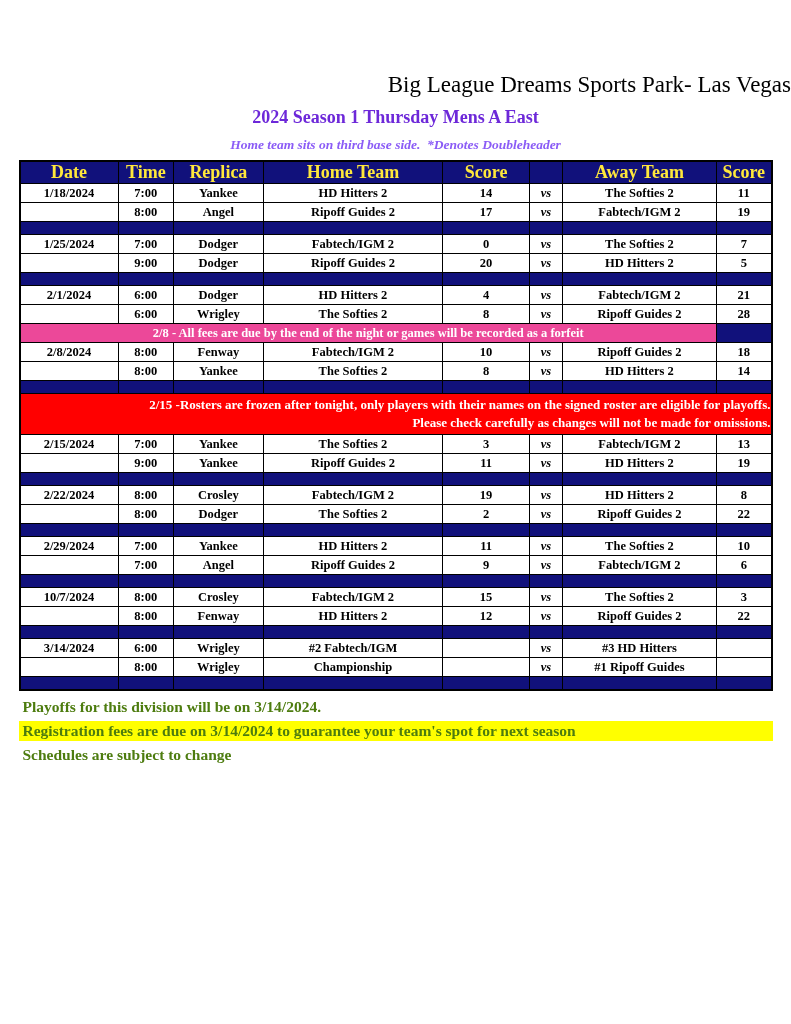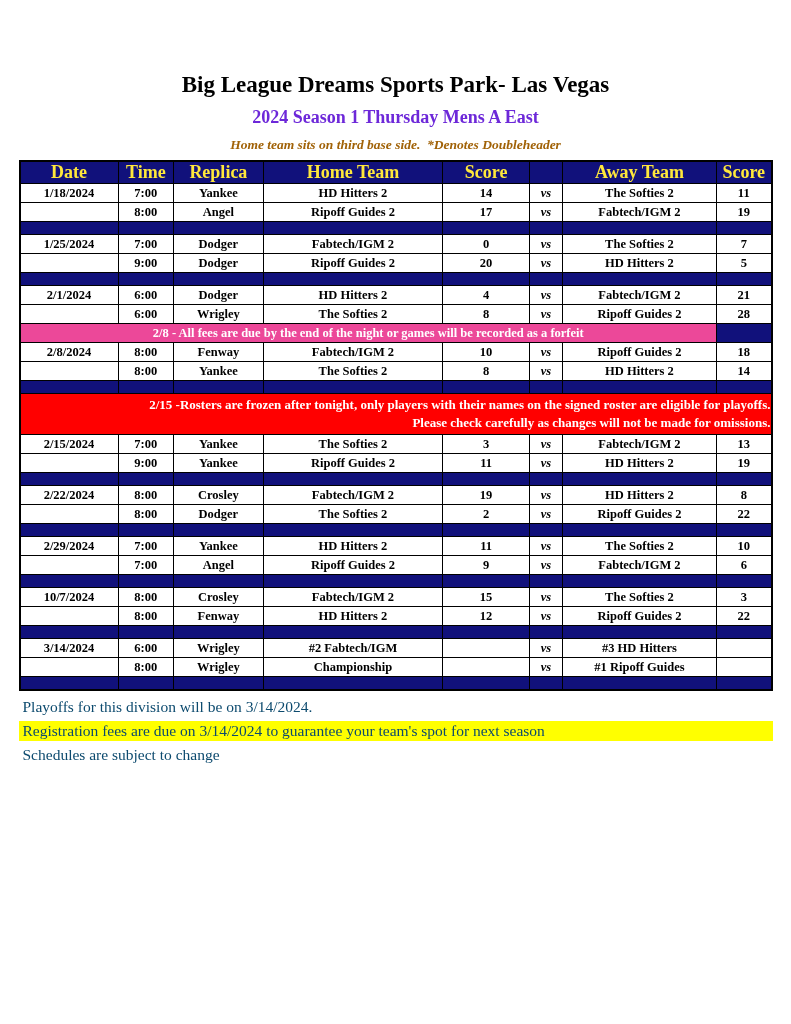--- a/index.html
+++ b/index.html
@@ -2,39 +2,39 @@
 <html><head>
 <meta charset="utf-8">
 <style>
   html,body{margin:0;padding:0;}
   body{
     width:791px;height:1024px;background:#fff;
     font-family:"Liberation Serif","DejaVu Serif",serif;
     -webkit-font-smoothing:antialiased;
   }
   .page{padding-top:72px;}
-  .title{font-size:23px;font-weight:700;text-align:center;margin:0 0 7px 0;color:#000;}
+  .title{font-size:23px;font-weight:400;text-align:right;margin:0 0 7px 0;color:#000;}
   .subtitle{font-size:18px;font-weight:700;text-align:center;margin:9px 0 9px 0;color:#6d28d9;}
-  .note{font-size:13.5px;font-weight:700;font-style:italic;text-align:center;margin:0 0 7px 0;color:#a16207;white-space:pre-wrap;}
+  .note{font-size:13.5px;font-weight:700;font-style:italic;text-align:center;margin:0 0 7px 0;color:#8b5cf6;white-space:pre-wrap;}
   table.sched{
     width:754px;margin:0 auto;border-collapse:collapse;border:2px solid #000;table-layout:fixed;
   }
   table.sched th, table.sched td{
     border:1px solid #000;padding:0;overflow:hidden;white-space:nowrap;
     text-align:center;font-weight:700;
   }
   table.sched th{background:#11117B;color:#FFE83B;font-size:18px;height:18px;}
   table.sched td{font-size:12.5px;height:18px;background:#fff;color:#000;}
   tr.sep td{background:#11117B;height:12px;}
   td.win{background:#FFFF00;}
   td.vs{font-style:italic;font-size:11.5px;}
   tr.fees td{background:#ec4899;color:#FFFFFF;font-size:12.5px;}
   tr.roster td{background:#FF0000;color:#FFFFFF;font-size:13px;height:auto;line-height:1.4;padding:2px 0;white-space:normal;text-align:right;}
   .footer{width:754px;margin:6px auto 0 auto;}
-  .fline{font-size:15.5px;font-weight:400;color:#0c4a6e;padding:1px 4px;margin-bottom:4px;}
+  .fline{font-size:15.5px;font-weight:700;color:#4d7c0f;padding:1px 4px;margin-bottom:4px;}
   .fline.hl{background:#FFFF00;}
 </style>
 </head>
 <body>
 
 <div class="page">
   <h1 class="title">Big League Dreams Sports Park- Las Vegas</h1>
   <h2 class="subtitle">2024 Season 1 Thursday Mens A East</h2>
   <div class="note">Home team sits on third base side.  *Denotes Doubleheader</div>
 

